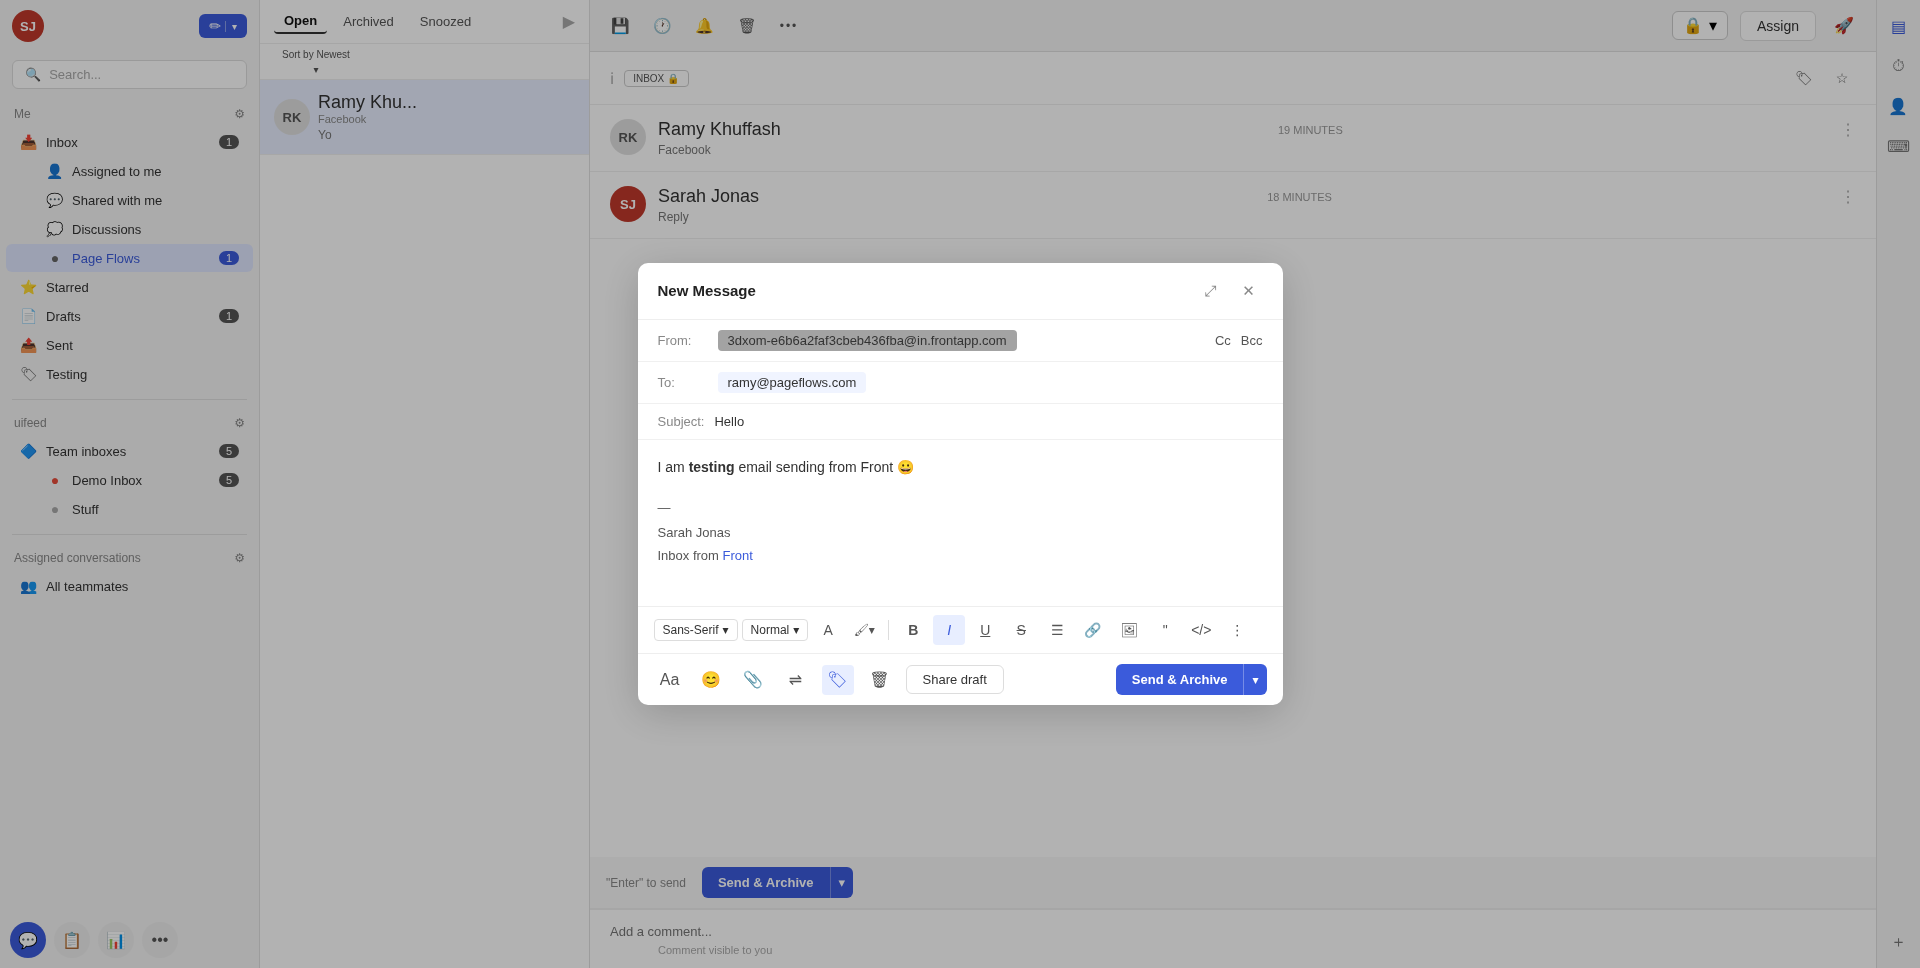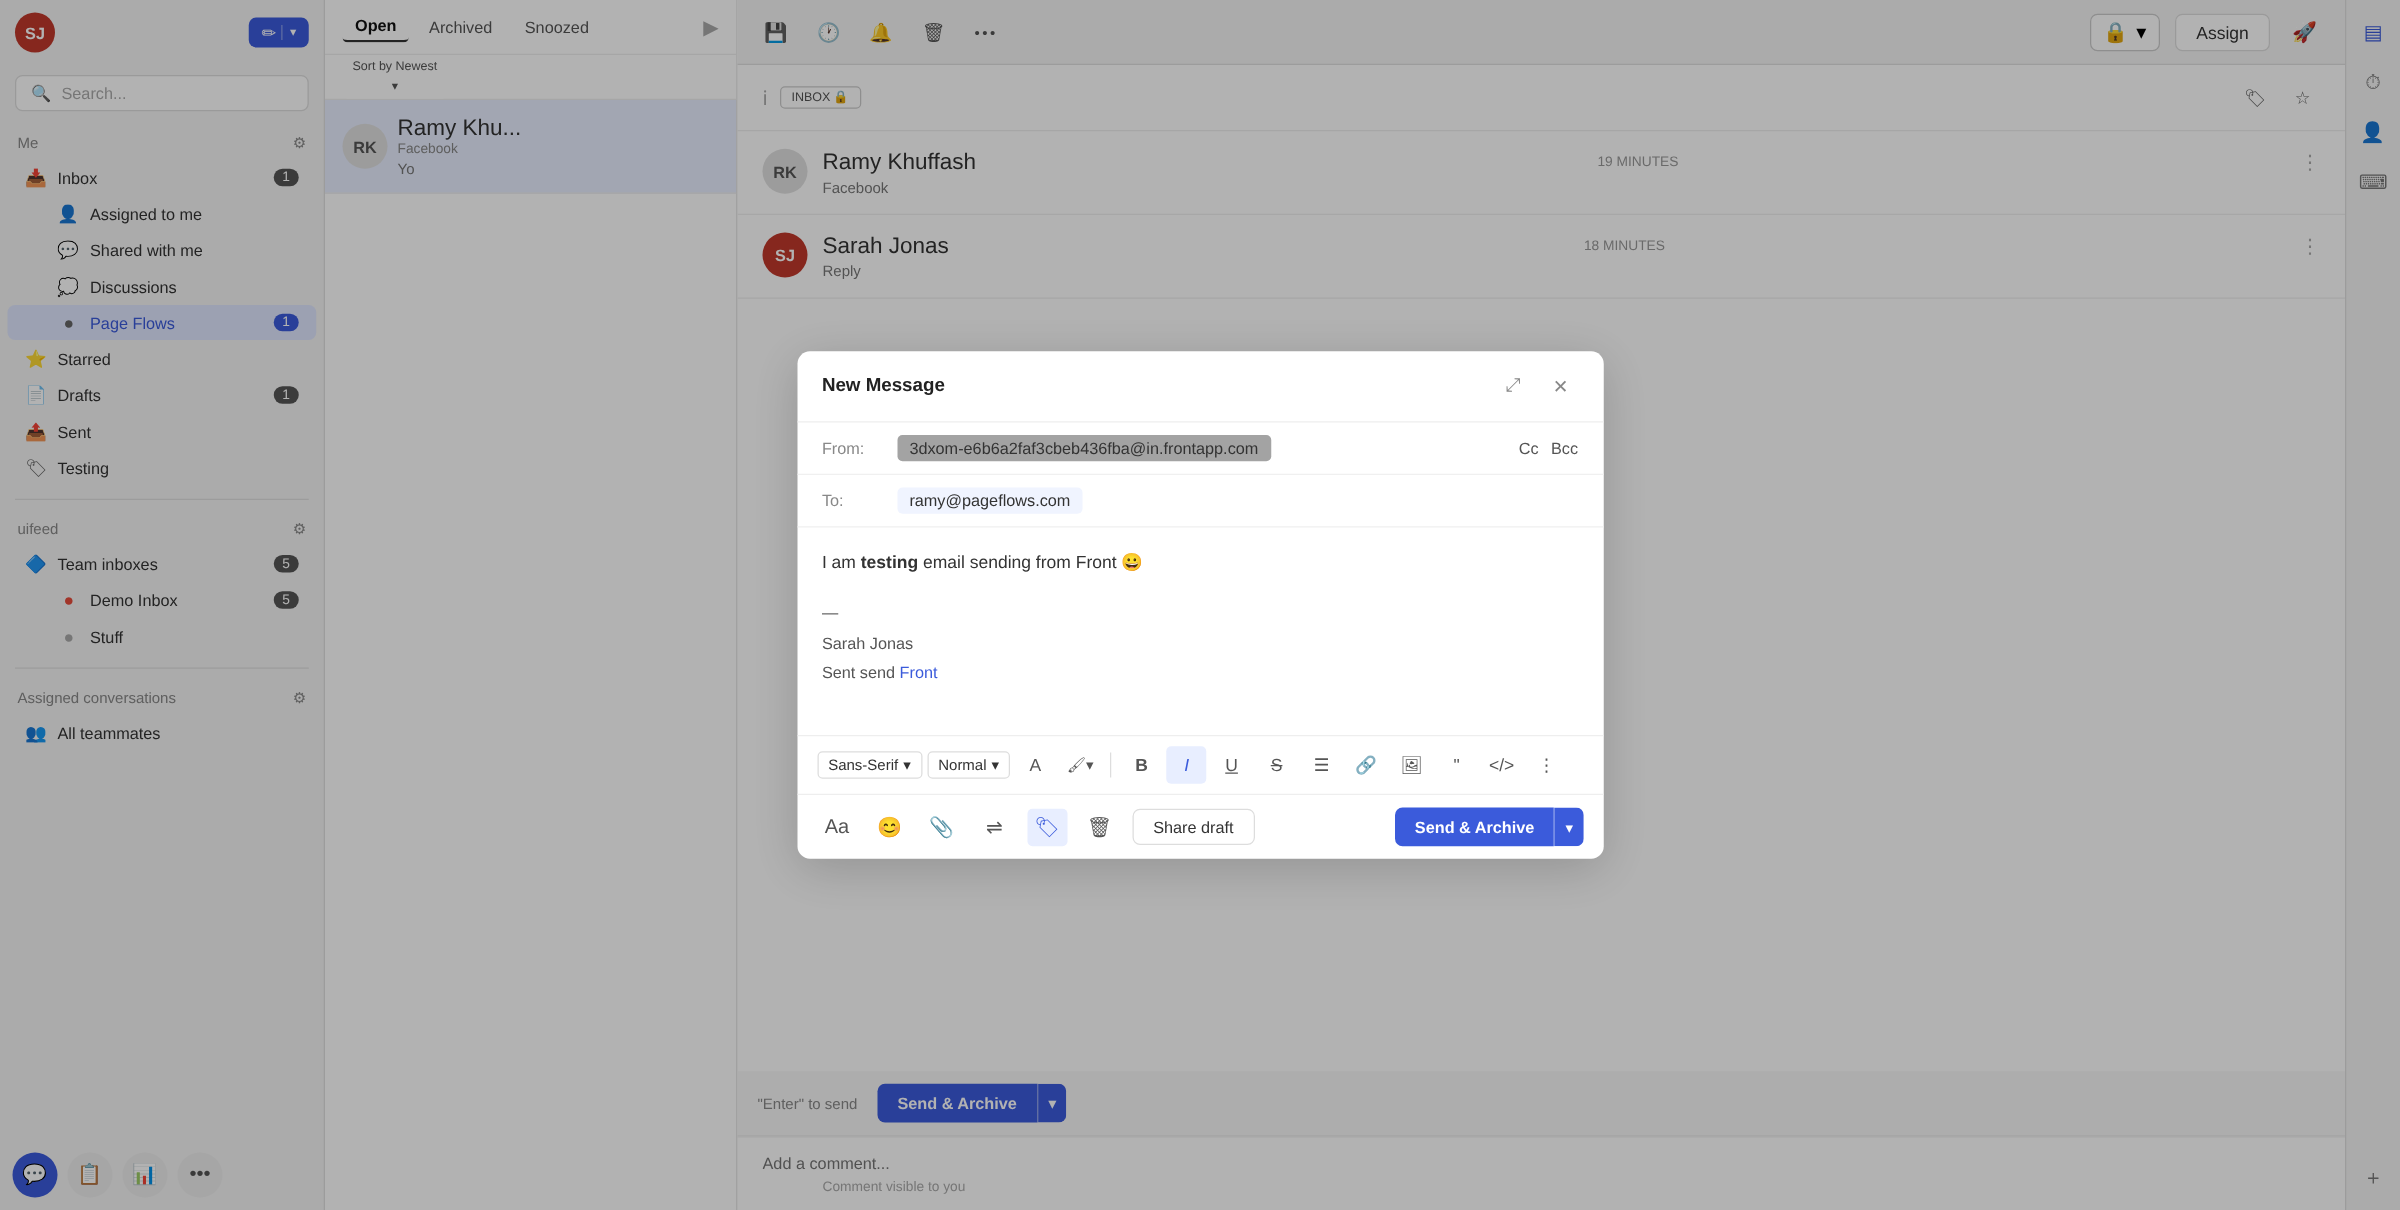--- a/index.html
+++ b/index.html
@@ -377,30 +377,34 @@
         <span>Cc</span>
         <span>Bcc</span>
       </div>
     </div>
 
     <div class="modal-field">
       <span class="field-label">To:</span>
       <span class="field-value to">ramy@pageflows.com</span>
     </div>
 
+    <div class="modal-subject">
+      <span class="subject-label">Subject:</span>
+      <span class="subject-value">Hello</span>
+    </div>
 
     <div class="modal-body">
       <div class="body-text">
         <span>I am </span><em>testing</em><span> email sending from Front 😀</span>
       </div>
       <div class="modal-signature">
         <div class="separator">—</div>
         <div class="name">Sarah Jonas</div>
         <div class="sent-from">
-          <span>Sent send </span><a class="front-link" href="#">Front</a>
+          <span>Inbox from </span><a class="front-link" href="#">Front</a>
         </div>
       </div>
     </div>
 
     <div class="modal-toolbar">
       <div class="modal-tool-select">
         <span>Sans-Serif</span>
         <span>▾</span>
       </div>
       <div class="modal-tool-select">

